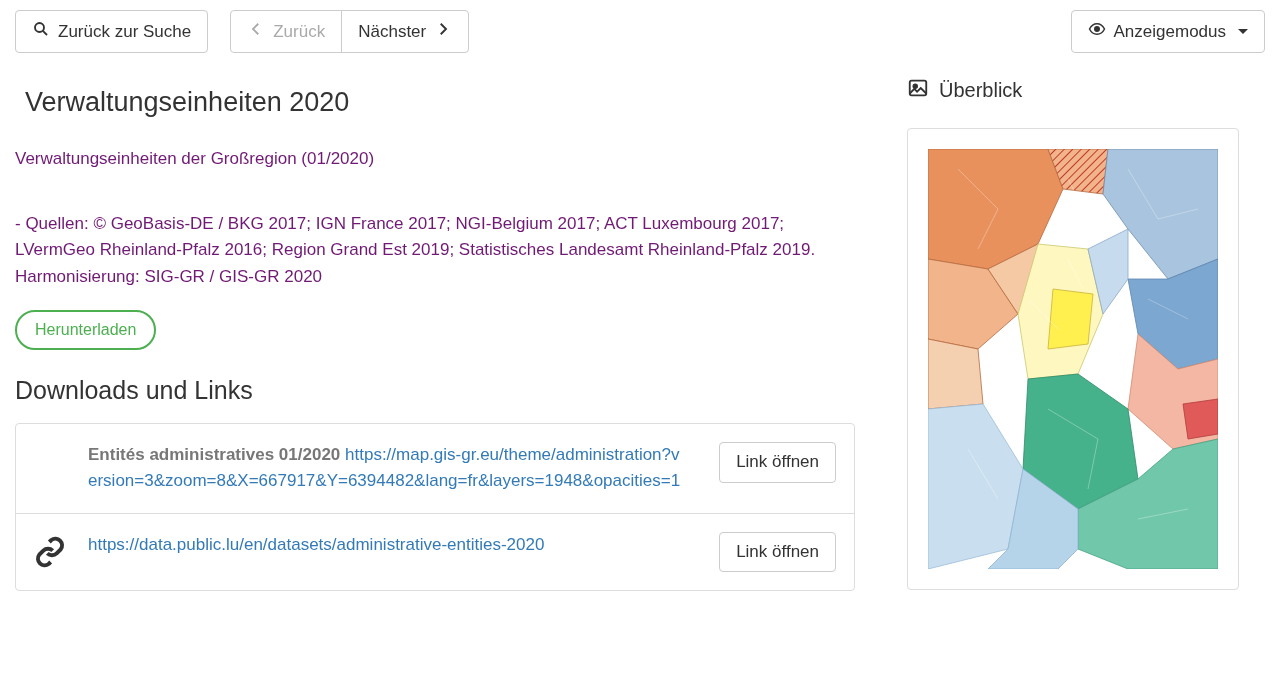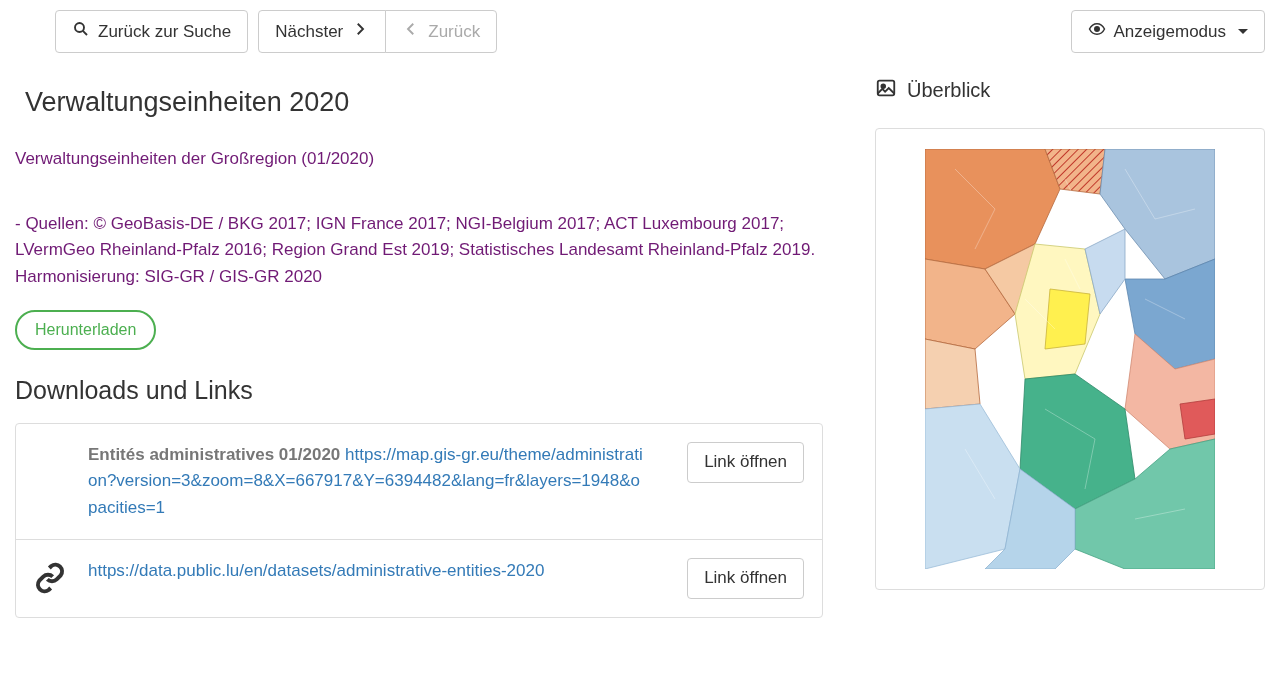--- a/index.html
+++ b/index.html
@@ -11,22 +11,21 @@
       padding: 10px 15px;
     }
     .toolbar {
       display: flex;
       justify-content: space-between;
       align-items: flex-start;
       margin-bottom: 24px;
     }
     .toolbar-left, .toolbar-right {
       display: flex;
-      gap: 10px;
-      margin-left: 40px;
+      gap: 22px;
     }
     .btn-group {
       display: inline-flex;
     }
     .btn-group .btn {
       border-radius: 0;
     }
     .btn-group .btn:first-child {
       border-top-left-radius: 4px;
       border-bottom-left-radius: 4px;
@@ -65,21 +64,21 @@
     .content {
       display: flex;
       gap: 52px;
       align-items: flex-start;
     }
     .main {
       flex: 1;
       max-width: 840px;
     }
     .side {
-      width: 390px;
+      width: 332px;
     }
     h1.title {
       font-size: 27px;
       font-weight: 500;
       color: #333;
       margin: 10px 0 28px 10px;
     }
     .description {
       font-size: 17px;
       line-height: 1.55;
@@ -172,35 +171,35 @@
     <button class="btn">
       <span>
         <svg viewBox="0 0 24 24" fill="none" stroke="currentColor" stroke-width="2.5">
             <circle cx="10" cy="10" r="6"></circle>
             <line x1="20" y1="20" x2="14.5" y2="14.5"></line>
           </svg>
       </span>
       <span>Zurück zur Suche</span>
     </button>
     <div class="btn-group">
+      <button class="btn disabled">
+        <span>
+          <svg viewBox="0 0 24 24" fill="none" stroke="currentColor" stroke-width="2.5">
+              <polyline points="15 5 8 12 15 19"></polyline>
+            </svg>
+        </span>
+        <span>Zurück</span>
+      </button>
       <button class="btn">
         <span>Nächster</span>
         <span>
           <svg viewBox="0 0 24 24" fill="none" stroke="currentColor" stroke-width="2.5">
               <polyline points="9 5 16 12 9 19"></polyline>
             </svg>
         </span>
-      </button>
-      <button class="btn disabled">
-        <span>
-          <svg viewBox="0 0 24 24" fill="none" stroke="currentColor" stroke-width="2.5">
-              <polyline points="15 5 8 12 15 19"></polyline>
-            </svg>
-        </span>
-        <span>Zurück</span>
       </button>
     </div>
   </div>
   <div class="toolbar-right">
     <button class="btn">
       <span>
         <svg viewBox="0 0 24 24" fill="none" stroke="currentColor" stroke-width="2">
             <path d="M2 12s3.5-7 10-7 10 7 10 7-3.5 7-10 7-10-7-10-7z"></path>
             <circle cx="12" cy="12" r="3" fill="currentColor"></circle>
           </svg>

